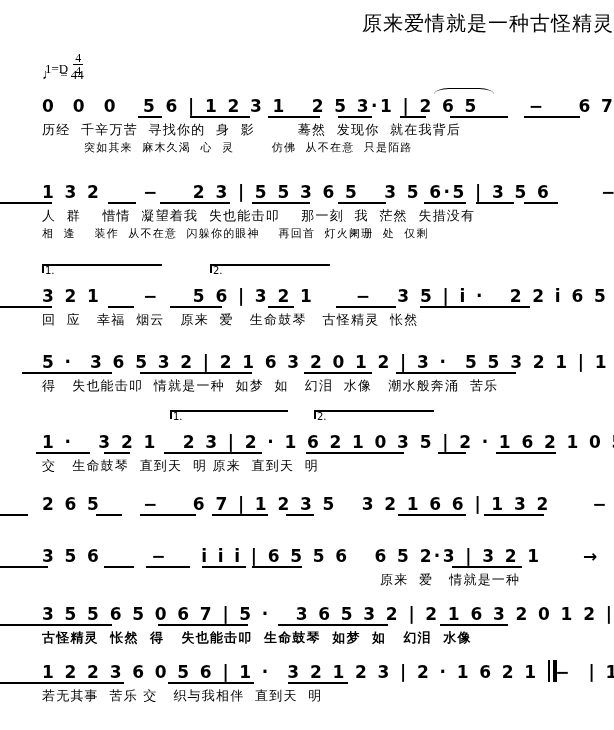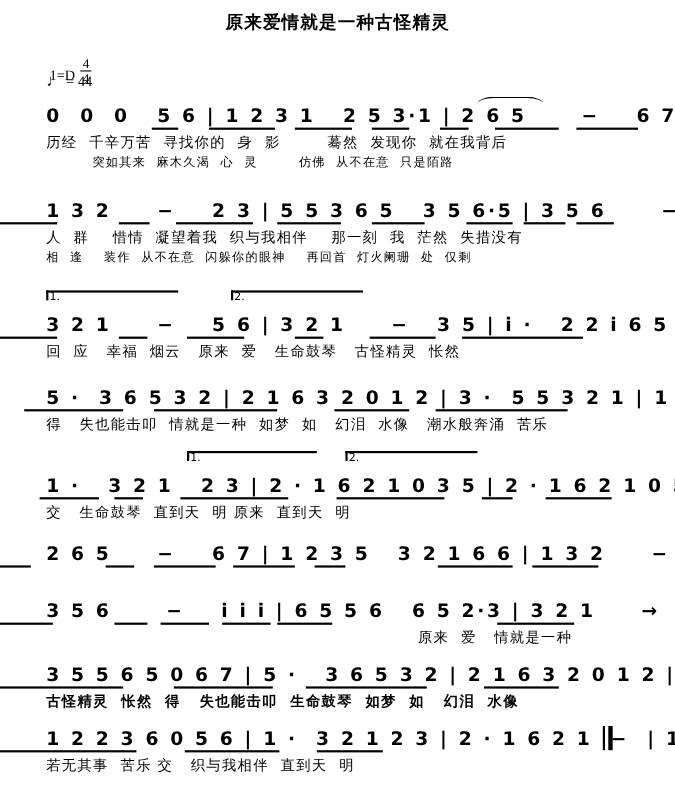--- a/index.html
+++ b/index.html
@@ -8,23 +8,23 @@
     background:#ffffff;
     font-family:"Liberation Serif", serif;
     color:#000;
     position:relative;
     overflow:hidden;
   }
   #sheet{position:relative;width:614px;height:730px;}
 
   .title{
     position:absolute;top:10px;left:0;width:614px;
-    text-align:center;
-    font-family:"DejaVu Sans", sans-serif;
-    font-weight:bold;font-size:16px;letter-spacing:1px;
+    text-align:right;
+    font-family:"DejaVu Sans", sans-serif;
+    font-weight:normal;font-size:20px;letter-spacing:1px;
   }
 
   .meta{
     position:absolute;
     font-family:"Liberation Serif", serif;
   }
   #key{top:52px;left:45px;font-size:13px;}
   #key .frac{display:inline-block;text-align:center;vertical-align:-2px;margin-left:5px;font-size:12px;line-height:1;}
   #key .frac .num{display:block;border-bottom:1.4px solid #000;padding:0 2px;}
   #key .frac .den{display:block;padding:0 2px;}
@@ -97,21 +97,21 @@
     <div class="beam" style="left:338px;top:20px;width:34px;"></div>
     <div class="beam" style="left:400px;top:20px;width:26px;"></div>
     <div class="beam" style="left:450px;top:20px;width:58px;"></div>
     <div class="beam" style="left:524px;top:20px;width:56px;"></div>
 
     <div class="slur" style="left:434px;top:-8px;width:60px;"></div>
   </div>
 
   <div class="row" style="top:182px;">
     <div class="notes" style="top:0;letter-spacing:2.4px;">1 3 2     −    2 3 | 5 5 3 6 5   3 5 6·5 | 3 5 6      −    i i i | 6 5 5 6   6 5 2·3</div>
-    <div class="lyrics" style="top:25px;letter-spacing:1.2px;">人  群    惜情  凝望着我  织与我相伴    那一刻  我  茫然  失措没有</div>
+    <div class="lyrics" style="top:25px;letter-spacing:1.2px;">人  群    惜情  凝望着我  失也能击叩    那一刻  我  茫然  失措没有</div>
     <div class="lyrics2" style="top:44px;letter-spacing:1.2px;">相  逢    装作  从不在意  闪躲你的眼神    再回首  灯火阑珊  处  仅剩</div>
     <div class="beam" style="left:0px;top:20px;width:52px;"></div>
     <div class="beam" style="left:108px;top:20px;width:28px;"></div>
     <div class="beam" style="left:160px;top:20px;width:70px;"></div>
     <div class="beam" style="left:252px;top:20px;width:58px;"></div>
     <div class="beam" style="left:338px;top:20px;width:48px;"></div>
     <div class="beam" style="left:424px;top:20px;width:42px;"></div>
     <div class="beam" style="left:476px;top:20px;width:38px;"></div>
     <div class="beam" style="left:524px;top:20px;width:34px;"></div>
   </div>

